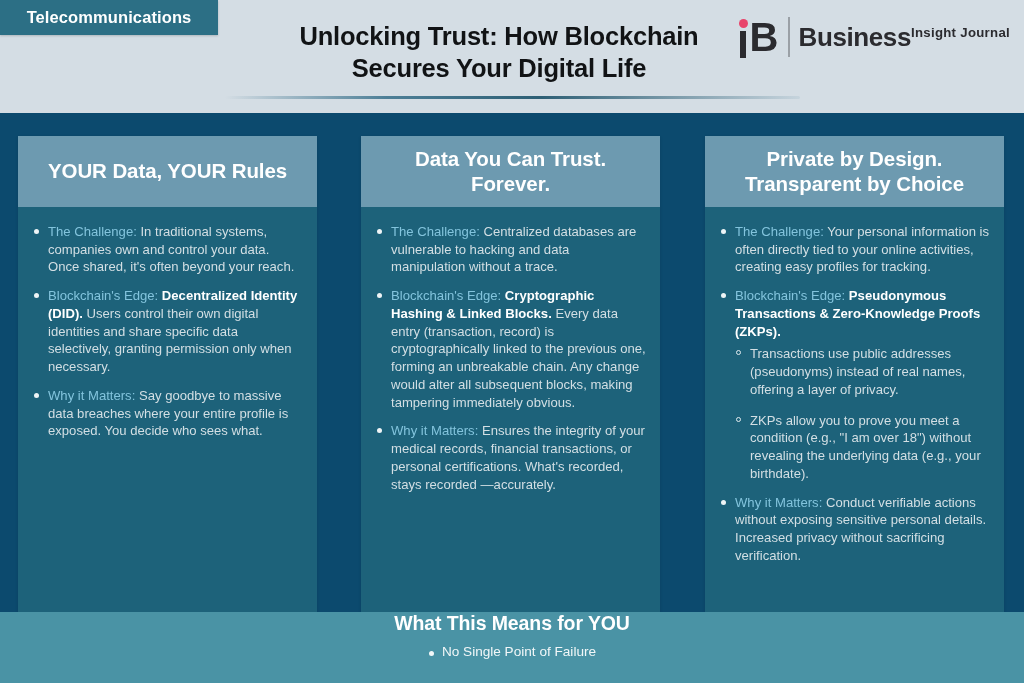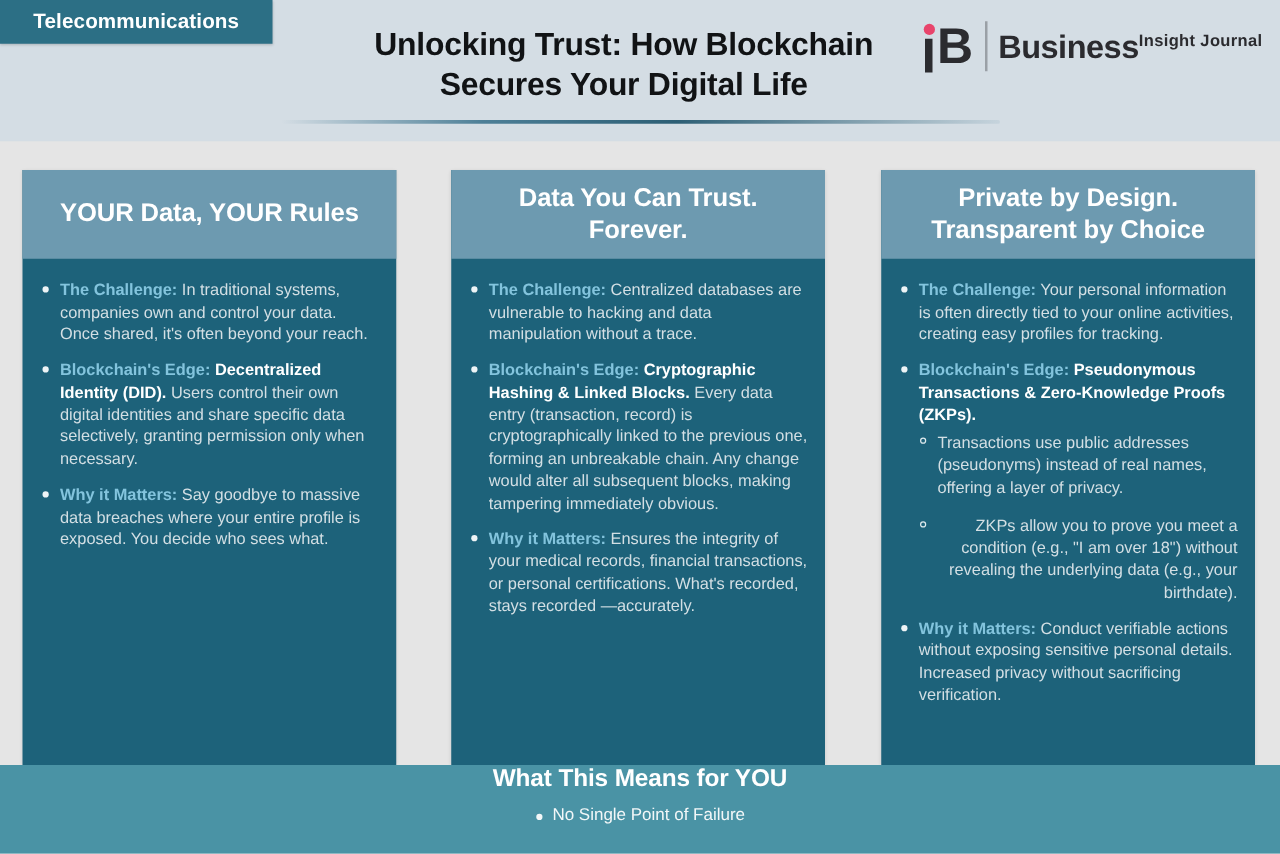--- a/index.html
+++ b/index.html
@@ -3,21 +3,21 @@
 <meta charset="utf-8">
 <style>
   html,body{margin:0;padding:0;}
   body{
     width:1024px;height:683px;
     background:#ffffff;
     font-family:"Liberation Sans", sans-serif;
     overflow:hidden;
     position:relative;
   }
-  #page{position:relative;width:1024px;height:683px;overflow:hidden;background:#e5e5e5;}
+  #page{position:relative;width:1024px;height:683px;overflow:hidden;background:#0c4a6e;}
 
   
   .header{
     position:absolute;left:0;top:0;width:1024px;height:113px;
     background:#d4dde4;
   }
   .category-badge{
     position:absolute;left:0;top:0;width:218px;height:35px;
     background:#2c6f85;
     color:#ffffff;
@@ -94,28 +94,28 @@
   }
   ul.bullets{list-style:none;margin:0;padding:0;}
   ul.bullets>li{
     position:relative;padding-left:16px;margin-bottom:11px;
     font-size:13.1px;line-height:1.355;color:#d3dfe4;
   }
   ul.bullets>li::before{
     content:"";position:absolute;left:2px;top:6px;
     width:5px;height:5px;border-radius:50%;background:#eef4f6;
   }
-  .lbl{color:#83c4dd;font-weight:bold;}
+  .lbl{color:#83c4dd;font-weight:normal;}
   .strong{color:#ffffff;font-weight:bold;}
   ul.subbullets{list-style:none;margin:5px 0 0 0;padding:0;}
   ul.subbullets>li{
     position:relative;padding-left:15px;margin-bottom:13px;
     font-size:13.1px;line-height:1.355;color:#d3dfe4;
   }
-  ul.subbullets>li:last-child{margin-bottom:0;text-align:right;}
+  ul.subbullets>li:last-child{margin-bottom:0;}
   ul.subbullets>li::before{
     content:"";position:absolute;left:1px;top:5px;
     width:5px;height:5px;border-radius:50%;
     border:1.4px solid #dfeaee;background:transparent;box-sizing:border-box;
   }
 
   
   .footer{
     position:absolute;left:0;top:612px;width:1024px;height:71px;
     background:#4a93a5;

